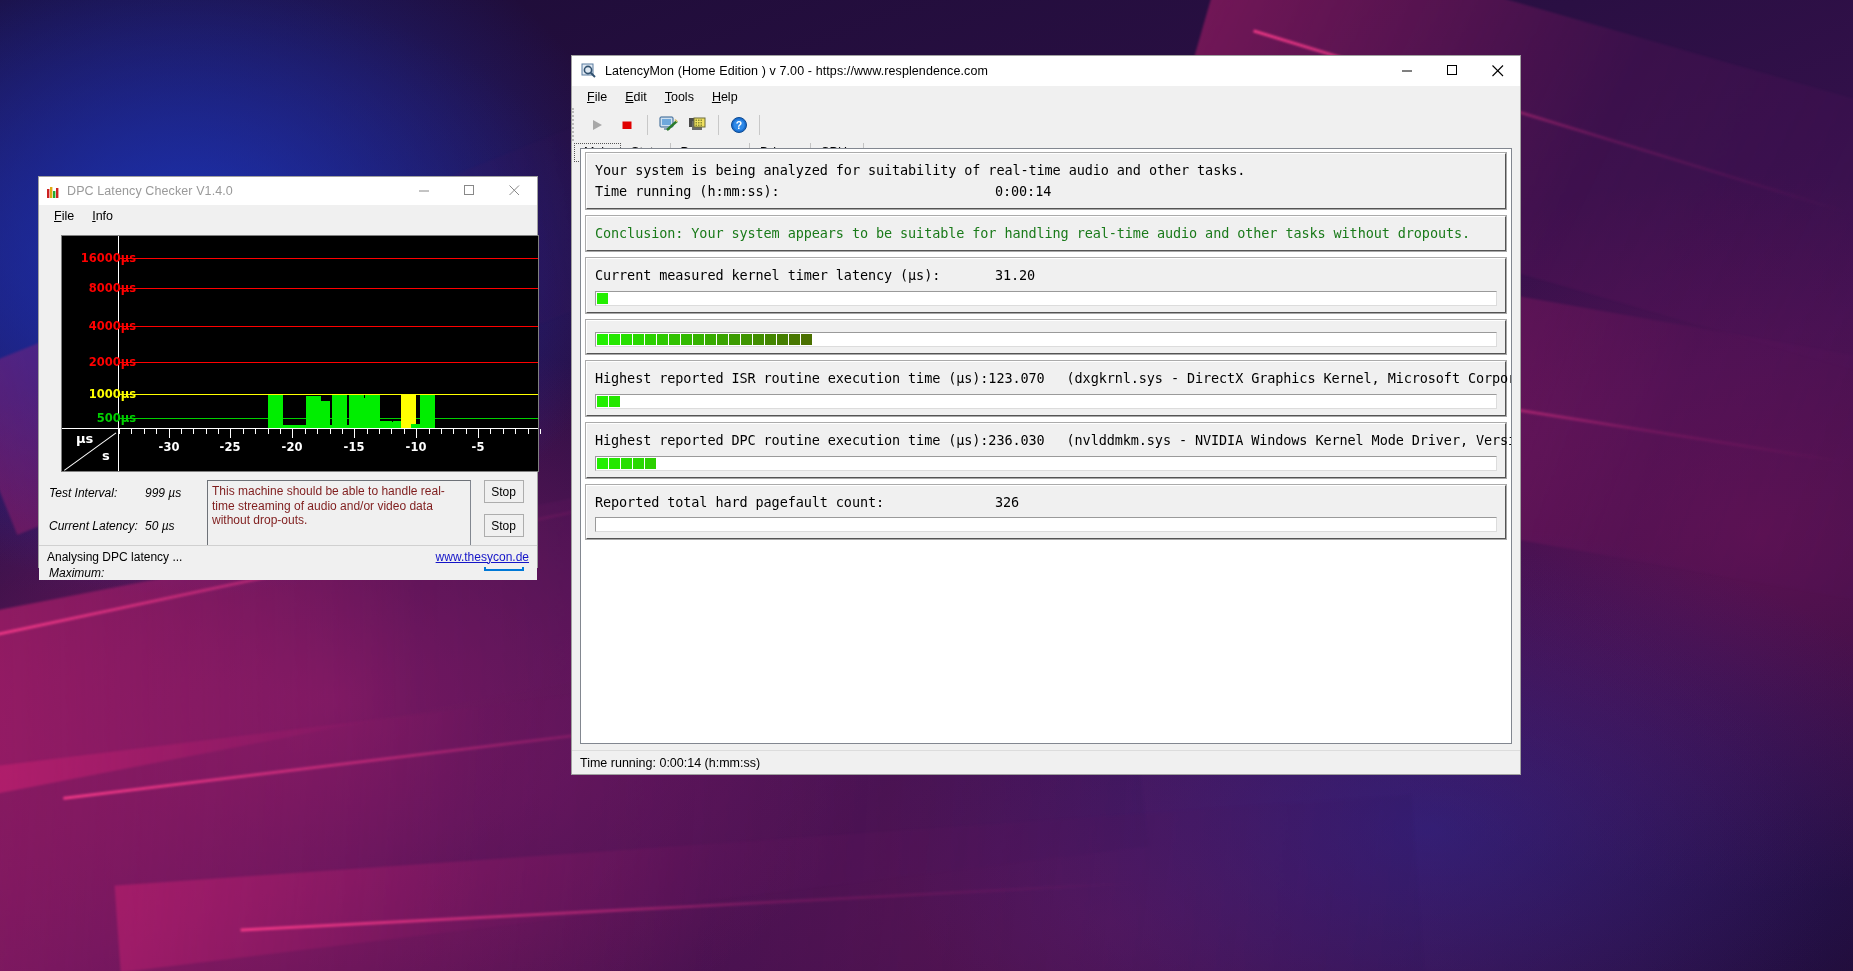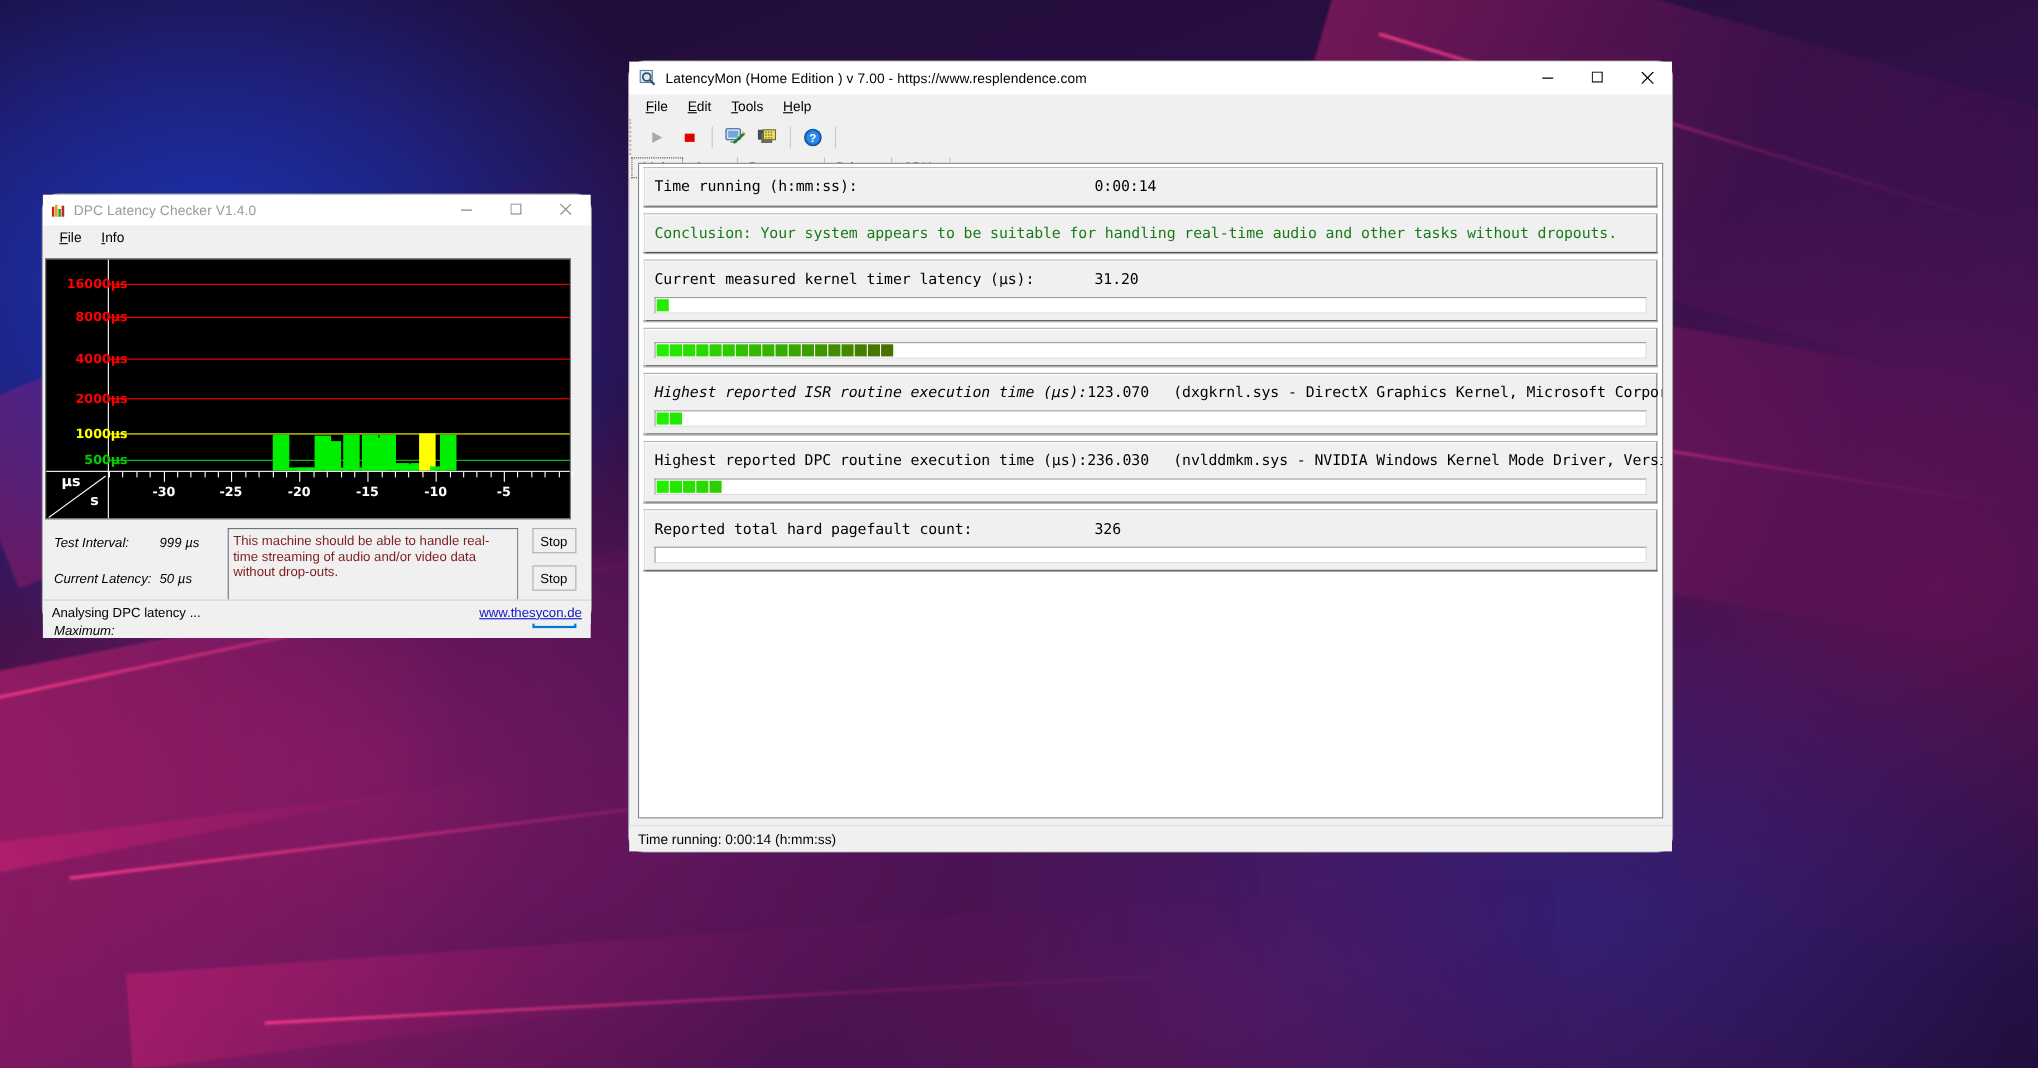--- a/index.html
+++ b/index.html
@@ -34,21 +34,21 @@
     position:absolute;
     background: linear-gradient(90deg, rgba(255,60,140,.85), rgba(190,36,120,.25) 60%, transparent);
     height:3px; filter: blur(1.2px);
   }
   .blueblob {
     position:absolute;
     background: radial-gradient(ellipse at center, rgba(28,54,190,.80), rgba(18,20,110,.0) 70%);
   }
 
   
-  .window { position: absolute; background: #f0f0f0; border-radius: 15px; }
+  .window { position: absolute; background: #f0f0f0; }
   .win-border { border: 1px solid #a0a0a0; }
   .titlebar {
     height: 30px; background: #ffffff;
     display: flex; align-items: center;
     border-bottom: 1px solid #ffffff;
   }
   .title-text {
     font-size: 12.5px; color: #9a9a9a; white-space: nowrap;
     padding-left: 8px; letter-spacing: .1px;
   }
@@ -64,21 +64,21 @@
   .menubar { display: flex; align-items: center; height: 22px; padding-left: 6px; background:#f0f0f0; }
   .menu-item { font-size: 12.5px; color: #000; padding: 2px 9px; white-space: nowrap; }
   .menu-item u { text-decoration: underline; }
 
   
   #dpc { left: 38px; top: 176px; width: 500px; height: 392px; }
   #dpc .titlebar { height: 28px; }
   #dpc-icon { width:12px; height:12px; margin-left:8px; position:relative; }
   #dpc-body { background:#f0f0f0; }
 
-  #graph-wrap { padding: 8px 10px 4px 2px; text-align: right; }
+  #graph-wrap { padding: 8px 10px 4px 22px; text-align: right; }
   #graph {
     position: relative; width: 478px; height: 237px;
     background: #000; border: 1px solid #808080;
   }
   .gridline { position:absolute; left:56px; right:0; height:1px; }
   .ylab { position:absolute; font-size:11.5px; font-weight:bold; font-family:"DejaVu Sans", sans-serif; right:402px; white-space:nowrap; transform: translateY(-50%); }
   .yaxis { position:absolute; left:56px; top:0; width:1px; bottom:0; background:#fff; }
   .xaxis { position:absolute; left:0; right:0; height:1px; background:#fff; }
   #plot { position:absolute; left:57px; right:0; overflow:hidden; }
   .bar { position:absolute; bottom:0; }
@@ -434,20 +434,21 @@
     <span class="tab selected"><u>M</u>ain</span>
     <span class="tab"><u>S</u>tats</span>
     <span class="tab"><u>P</u>rocesses</span>
     <span class="tab"><u>D</u>rivers</span>
     <span class="tab"><u>C</u>PUs</span>
   </div>
 
   <div id="lm-content">
 
     <div class="panel">
+      <div class="mono row-line">Your system is being analyzed for suitability of real-time audio and other tasks.</div>
       <div class="mono row-line">
         <span class="row-label" style="width:400px">Time running (h:mm:ss):</span>
         <span class="row-value">0:00:14</span>
       </div>
     </div>
 
     <div class="panel">
       <div class="mono green row-line">Conclusion: Your system appears to be suitable for handling real-time audio and other tasks without dropouts.</div>
     </div>
 
@@ -478,21 +479,21 @@
             <div class="pseg" style="background: rgb(62, 149, 0);"></div>
             <div class="pseg" style="background: rgb(65, 142, 0);"></div>
             <div class="pseg" style="background: rgb(67, 134, 0);"></div>
             <div class="pseg" style="background: rgb(69, 127, 0);"></div>
             <div class="pseg" style="background: rgb(72, 119, 0);"></div>
             <div class="pseg" style="background: rgb(74, 112, 0);"></div>
           </div>
         </div>
         <div class="panel">
           <div class="mono row-line">
-            <span class="row-label" style="width: 400px; font-style: italic;">Highest reported ISR routine execution time (µs):</span>
+            <span class="row-label" style="width: 400px;">Highest reported ISR routine execution time (µs):</span>
             <span class="row-value">123.070</span>
             <span style="margin-left: 22px;">(dxgkrnl.sys - DirectX Graphics Kernel, Microsoft Corporation)</span>
           </div>
           <div class="pbar">
             <div class="pseg" style="background: rgb(34, 238, 0);"></div>
             <div class="pseg" style="background: rgb(36, 231, 0);"></div>
           </div>
         </div>
         <div class="panel">
           <div class="mono row-line">

